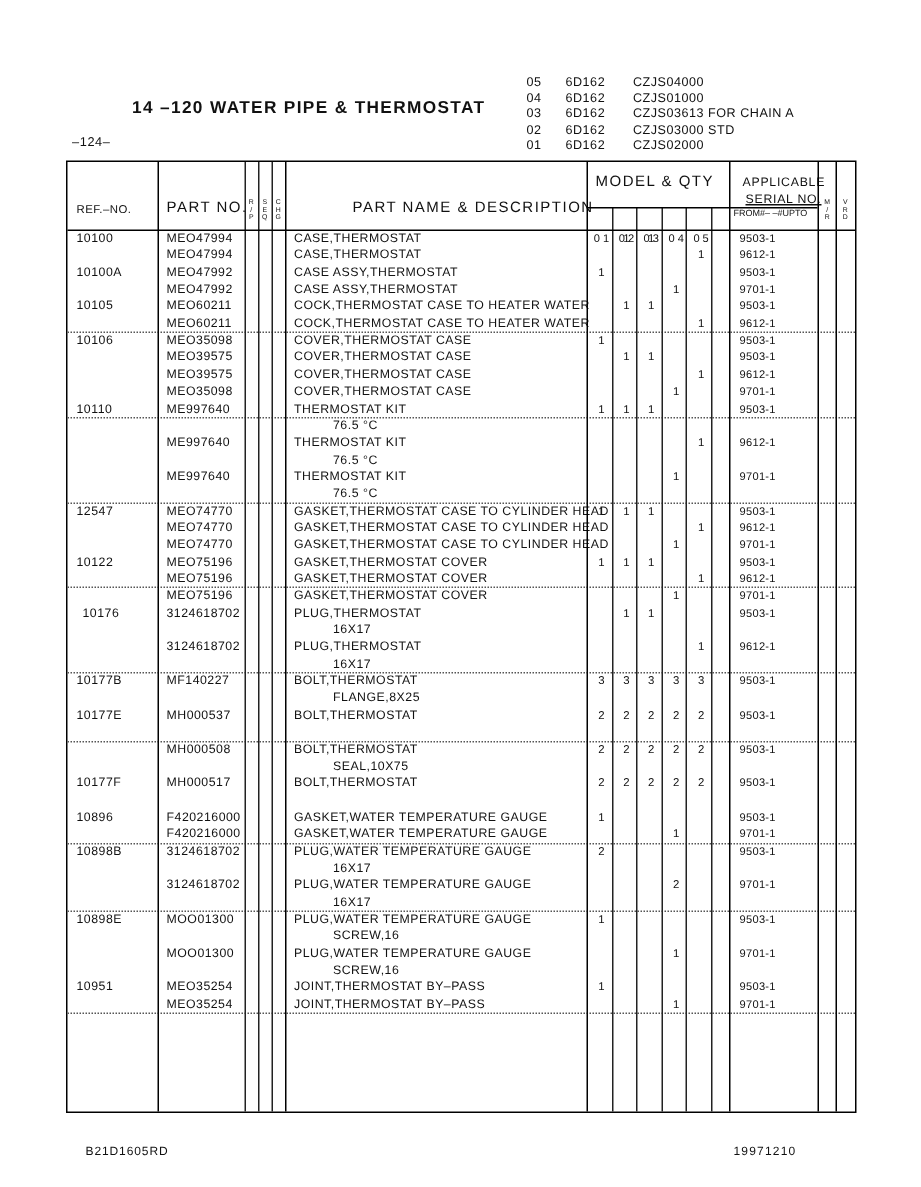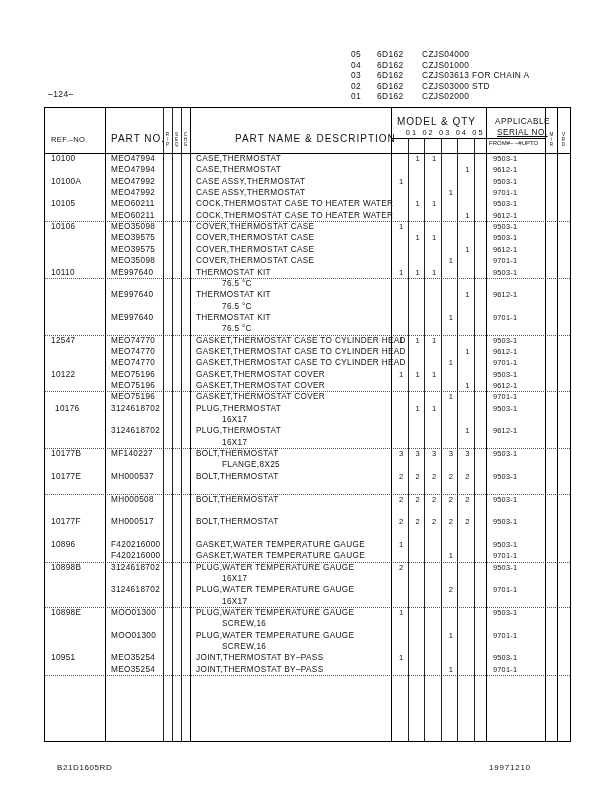--- a/index.html
+++ b/index.html
@@ -114,25 +114,25 @@
   .th-stack {
     position: absolute;
     font-size: 4.6px;
     line-height: 5.2px;
     letter-spacing: 0px;
     text-align: center;
     width: 9px;
   }
   .th-qtynum {
     position: absolute;
-    top: 20px;
+    top: 46px;
     font-size: 7.4px;
     letter-spacing: 0px;
     text-align: center;
-    width: 36px;
+    width: 16px;
   }
 
   
   #tbody-area {
     position: absolute;
     left: 0;
     top: 45px;
     right: 0;
     bottom: 0;
     overflow: hidden;
@@ -183,20 +183,21 @@
     left: 489px;
     top: 763px;
     font-size: 8px;
     letter-spacing: 0.8px;
   }
 </style>
 </head>
 <body>
 
 <div id="header-block">
+  <div id="page-title">14 –120  WATER PIPE &amp; THERMOSTAT</div>
   <div id="page-marker">–124–</div>
   <div id="model-legend">
       <div class="legend-row"><span class="lg-code">05</span><span class="lg-eng">6D162</span><span class="lg-serial">CZJS04000</span></div>
       <div class="legend-row"><span class="lg-code">04</span><span class="lg-eng">6D162</span><span class="lg-serial">CZJS01000</span></div>
       <div class="legend-row"><span class="lg-code">03</span><span class="lg-eng">6D162</span><span class="lg-serial">CZJS03613 FOR CHAIN A</span></div>
       <div class="legend-row"><span class="lg-code">02</span><span class="lg-eng">6D162</span><span class="lg-serial">CZJS03000 STD</span></div>
       <div class="legend-row"><span class="lg-code">01</span><span class="lg-eng">6D162</span><span class="lg-serial">CZJS02000</span></div>
     </div>
 </div>
 
@@ -440,20 +441,23 @@
       <div class="row" style="top: 340.5px;">
         <div class="cell c-part" style="left: 66px;">MH000508</div>
         <div class="cell c-desc" style="left: 151px;">BOLT,THERMOSTAT</div>
         <div class="c-qty" style="left: 348px;">2</div>
         <div class="c-qty" style="left: 364.6px;">2</div>
         <div class="c-qty" style="left: 381.2px;">2</div>
         <div class="c-qty" style="left: 397.8px;">2</div>
         <div class="c-qty" style="left: 414.4px;">2</div>
         <div class="cell c-serial" style="left: 448px;">9503-1</div>
       </div>
+      <div class="row" style="top: 351.85px;">
+        <div class="cell c-desc" style="left: 177px;">SEAL,10X75</div>
+      </div>
       <div class="row" style="top: 363.2px;">
         <div class="cell c-ref" style="left: 6px;">10177F</div>
         <div class="cell c-part" style="left: 66px;">MH000517</div>
         <div class="cell c-desc" style="left: 151px;">BOLT,THERMOSTAT</div>
         <div class="c-qty" style="left: 348px;">2</div>
         <div class="c-qty" style="left: 364.6px;">2</div>
         <div class="c-qty" style="left: 381.2px;">2</div>
         <div class="c-qty" style="left: 397.8px;">2</div>
         <div class="c-qty" style="left: 414.4px;">2</div>
         <div class="cell c-serial" style="left: 448px;">9503-1</div>

